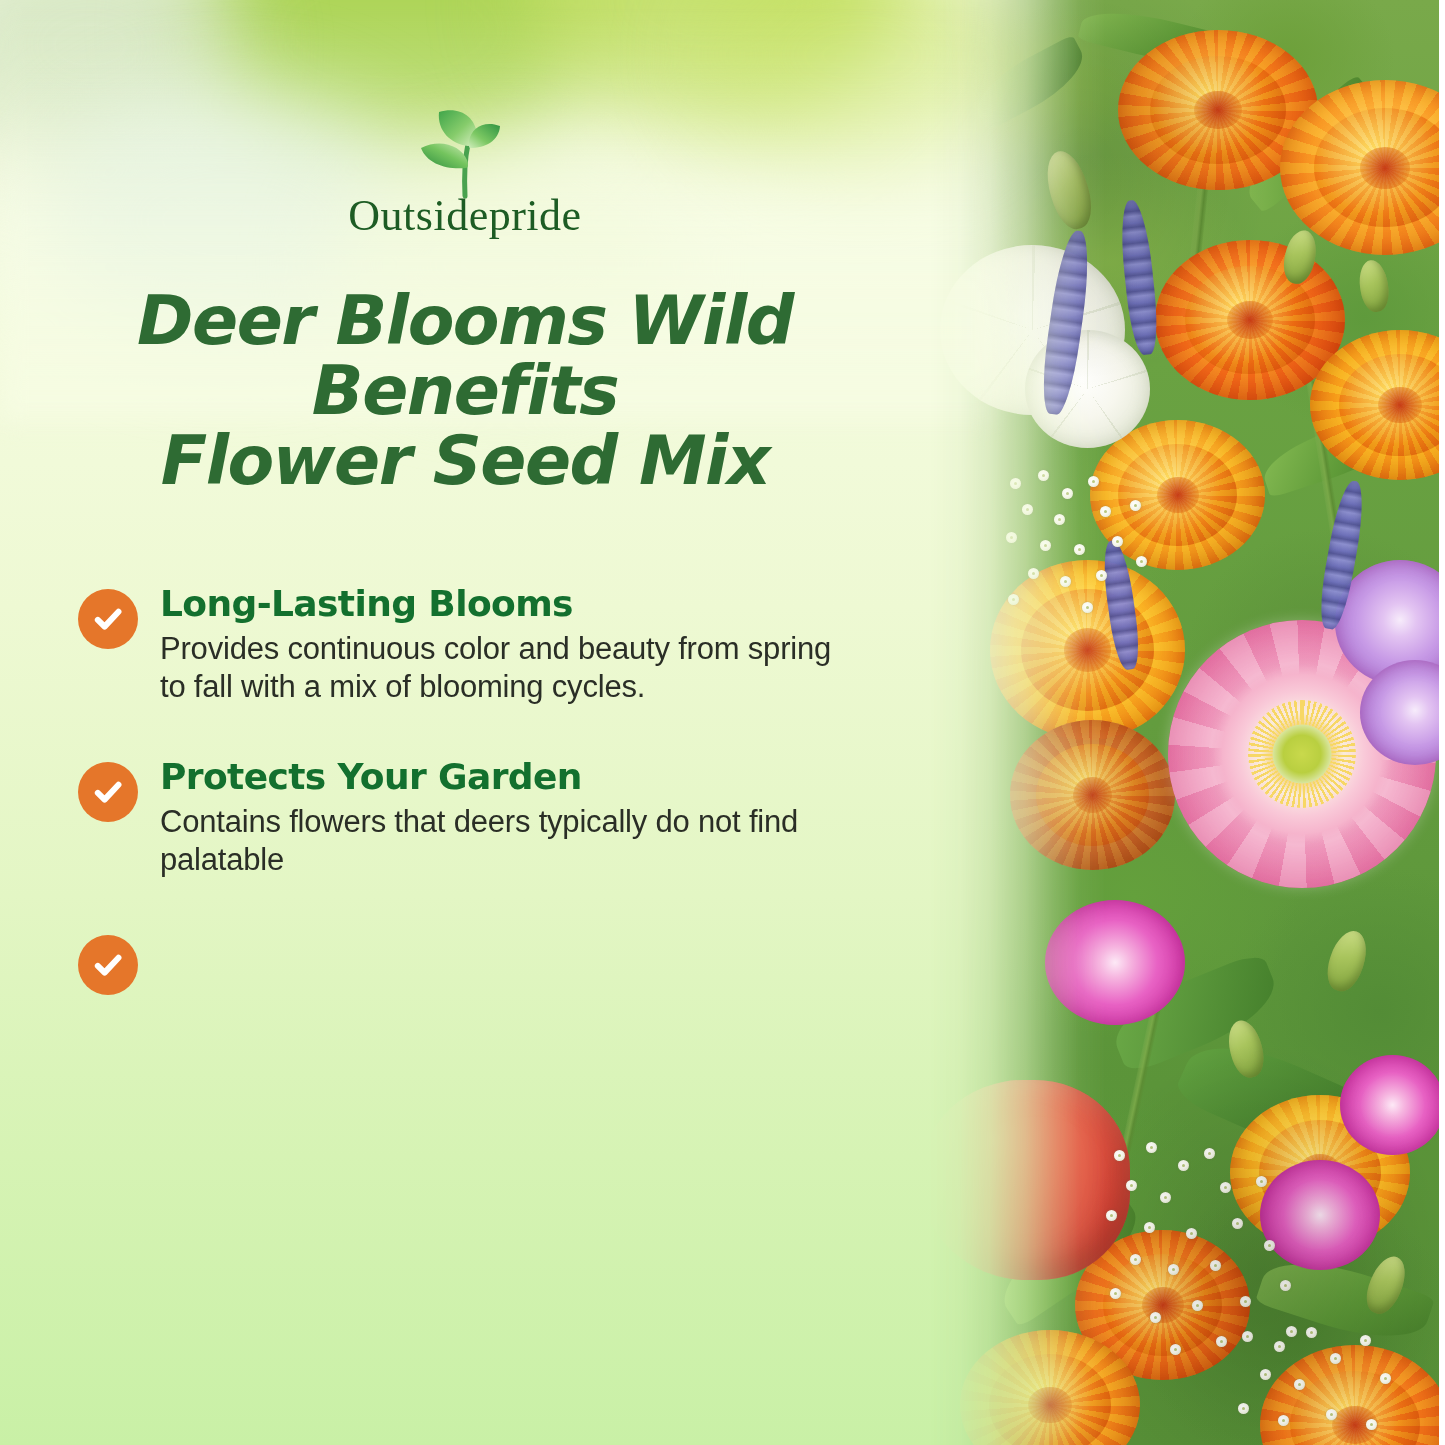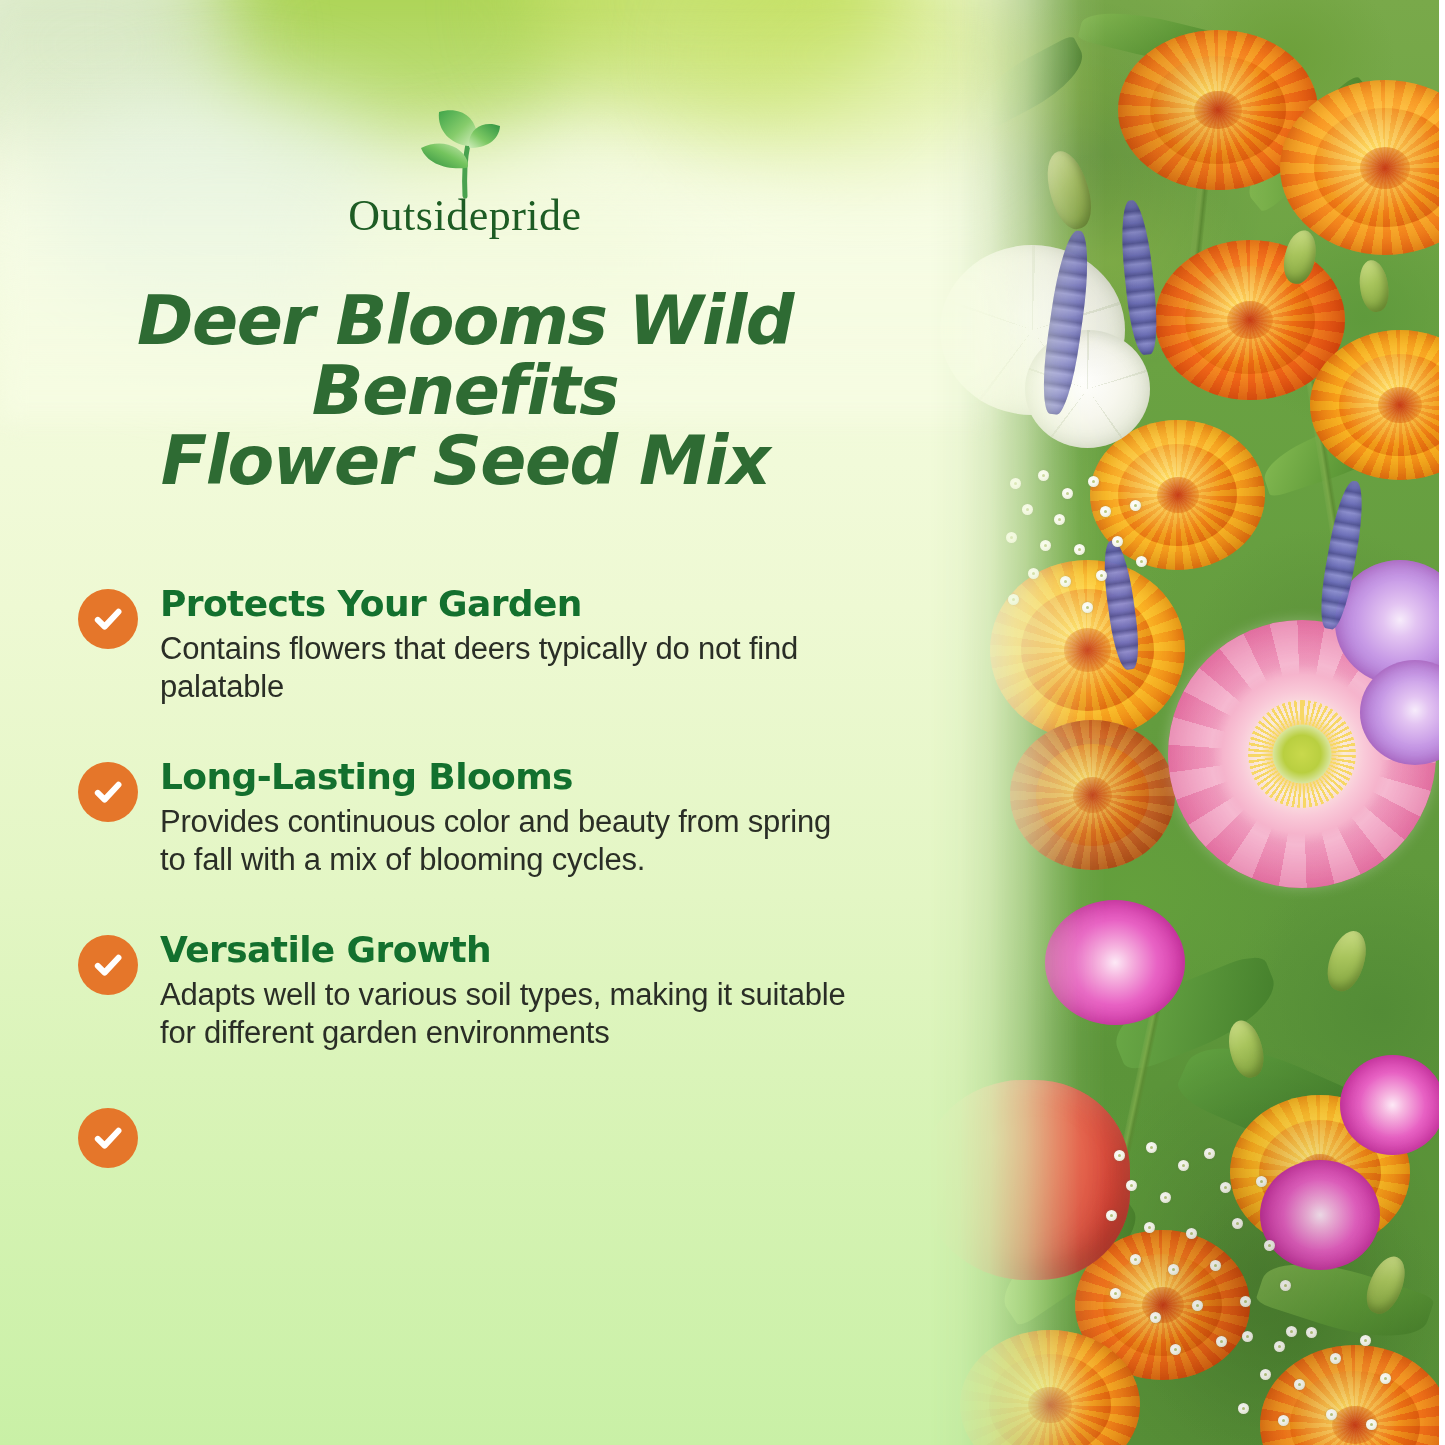--- a/index.html
+++ b/index.html
@@ -531,54 +531,43 @@
 
     <div class="benefits">
 
       <div class="benefit">
         <div class="check-badge">
           <svg viewBox="0 0 24 24">
             <path d="M4.8 12.6 L9.6 17.4 L19.4 6.9" fill="none" stroke="#ffffff" stroke-width="4.2" stroke-linecap="round" stroke-linejoin="round"></path>
           </svg>
         </div>
         <div class="b-text">
-          <div class="b-title">Protects Your Garden</div>
-          <div class="b-desc">Contains flowers that deers typically do not find palatable</div>
+          <div class="b-title">Long-Lasting Blooms</div>
+          <div class="b-desc">Provides continuous color and beauty from spring to fall with a mix of blooming cycles.</div>
         </div>
       </div>
 
       <div class="benefit">
         <div class="check-badge">
           <svg viewBox="0 0 24 24">
             <path d="M4.8 12.6 L9.6 17.4 L19.4 6.9" fill="none" stroke="#ffffff" stroke-width="4.2" stroke-linecap="round" stroke-linejoin="round"></path>
           </svg>
         </div>
         <div class="b-text">
-          <div class="b-title">Long-Lasting Blooms</div>
-          <div class="b-desc">Provides continuous color and beauty from spring to fall with a mix of blooming cycles.</div>
-        </div>
-      </div>
+          <div class="b-title">Protects Your Garden</div>
+          <div class="b-desc">Contains flowers that deers typically do not find palatable</div>
+        </div>
+      </div>
+
 
       <div class="benefit">
         <div class="check-badge">
           <svg viewBox="0 0 24 24">
             <path d="M4.8 12.6 L9.6 17.4 L19.4 6.9" fill="none" stroke="#ffffff" stroke-width="4.2" stroke-linecap="round" stroke-linejoin="round"></path>
           </svg>
         </div>
         <div class="b-text">
-          <div class="b-title">Versatile Growth</div>
-          <div class="b-desc">Adapts well to various soil types, making it suitable for different garden environments</div>
-        </div>
-      </div>
-
-      <div class="benefit">
-        <div class="check-badge">
-          <svg viewBox="0 0 24 24">
-            <path d="M4.8 12.6 L9.6 17.4 L19.4 6.9" fill="none" stroke="#ffffff" stroke-width="4.2" stroke-linecap="round" stroke-linejoin="round"></path>
-          </svg>
-        </div>
-        <div class="b-text">
         </div>
       </div>
 
     </div>
   </div>
 </div>
 
 </body></html>

